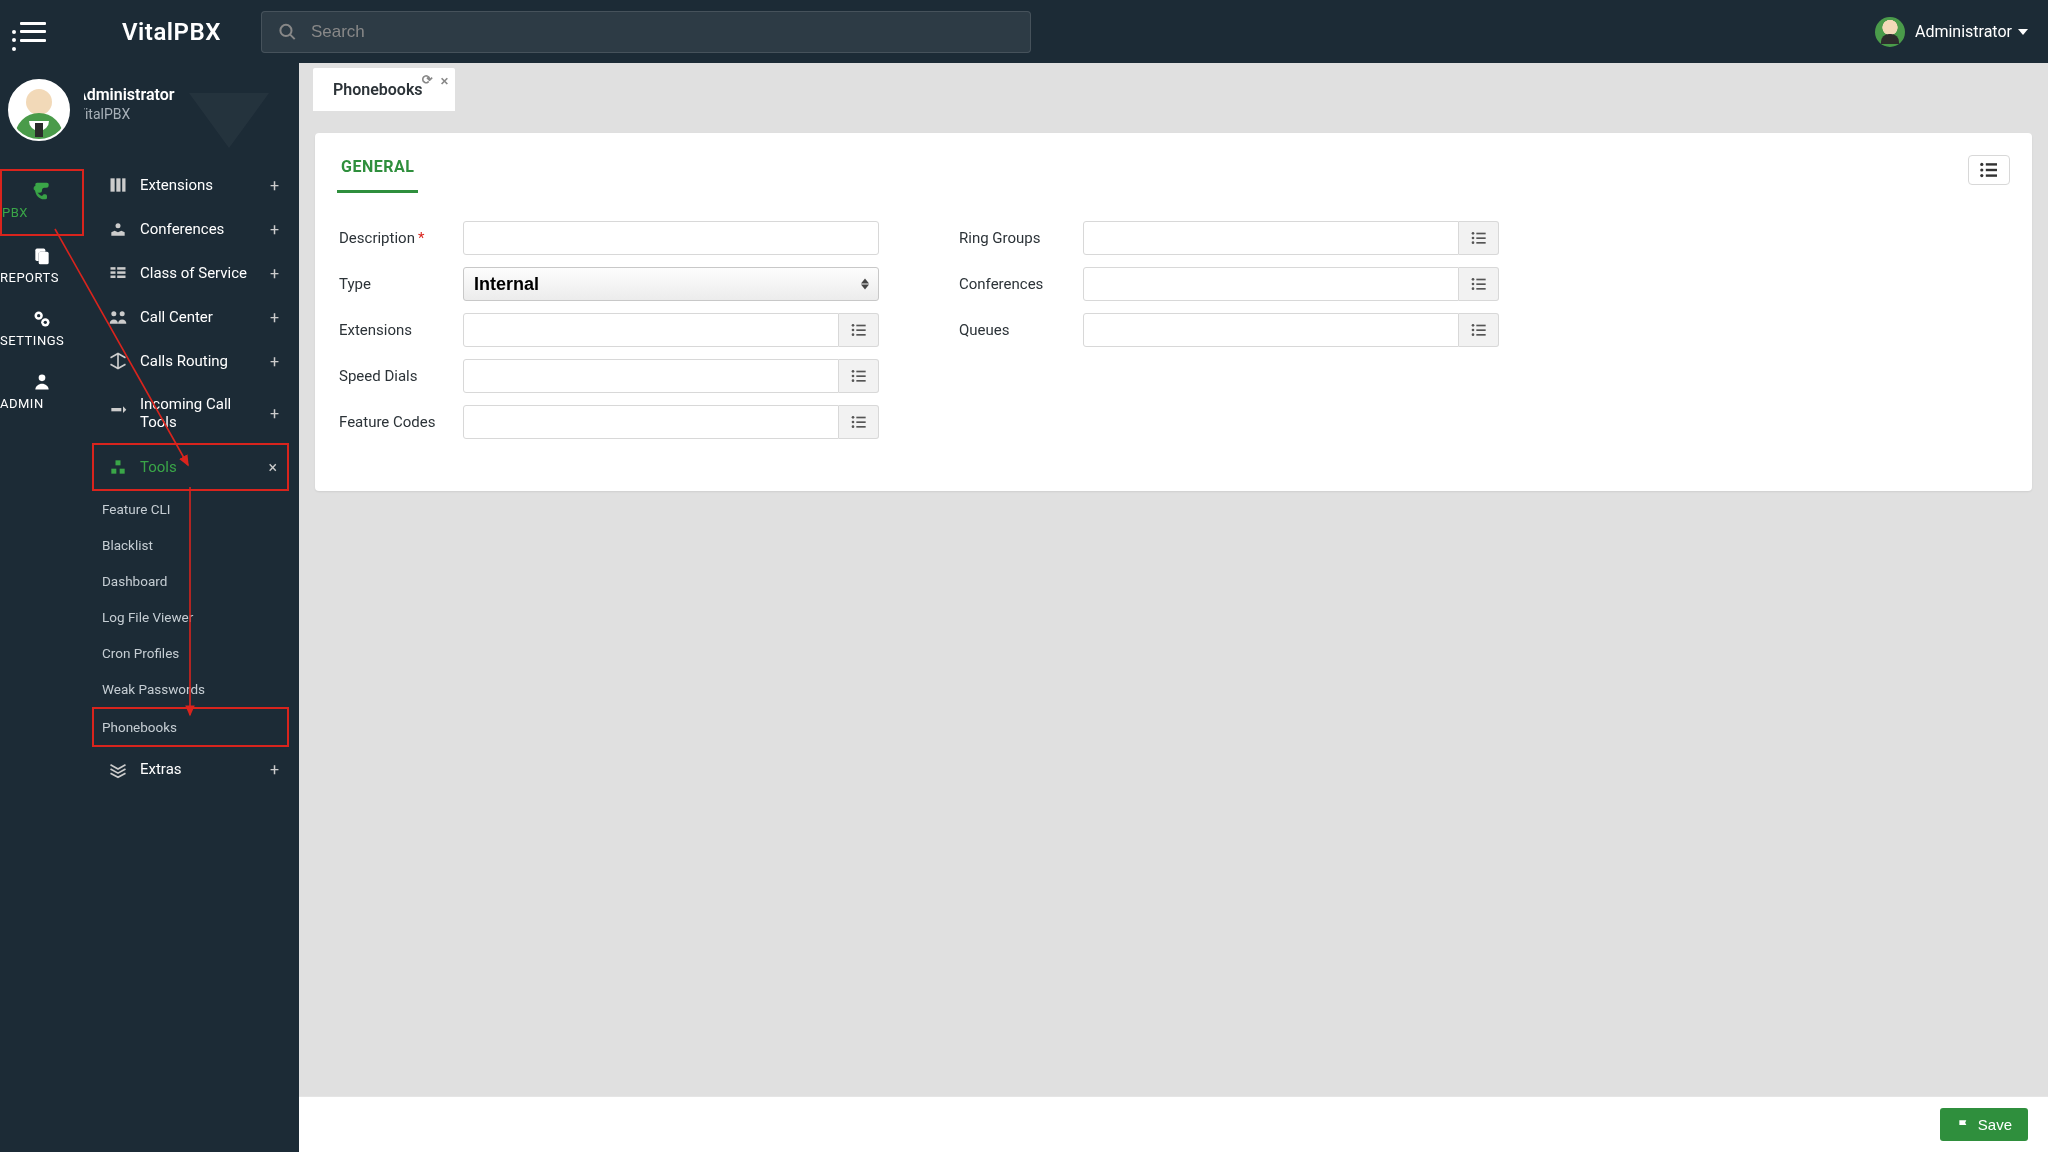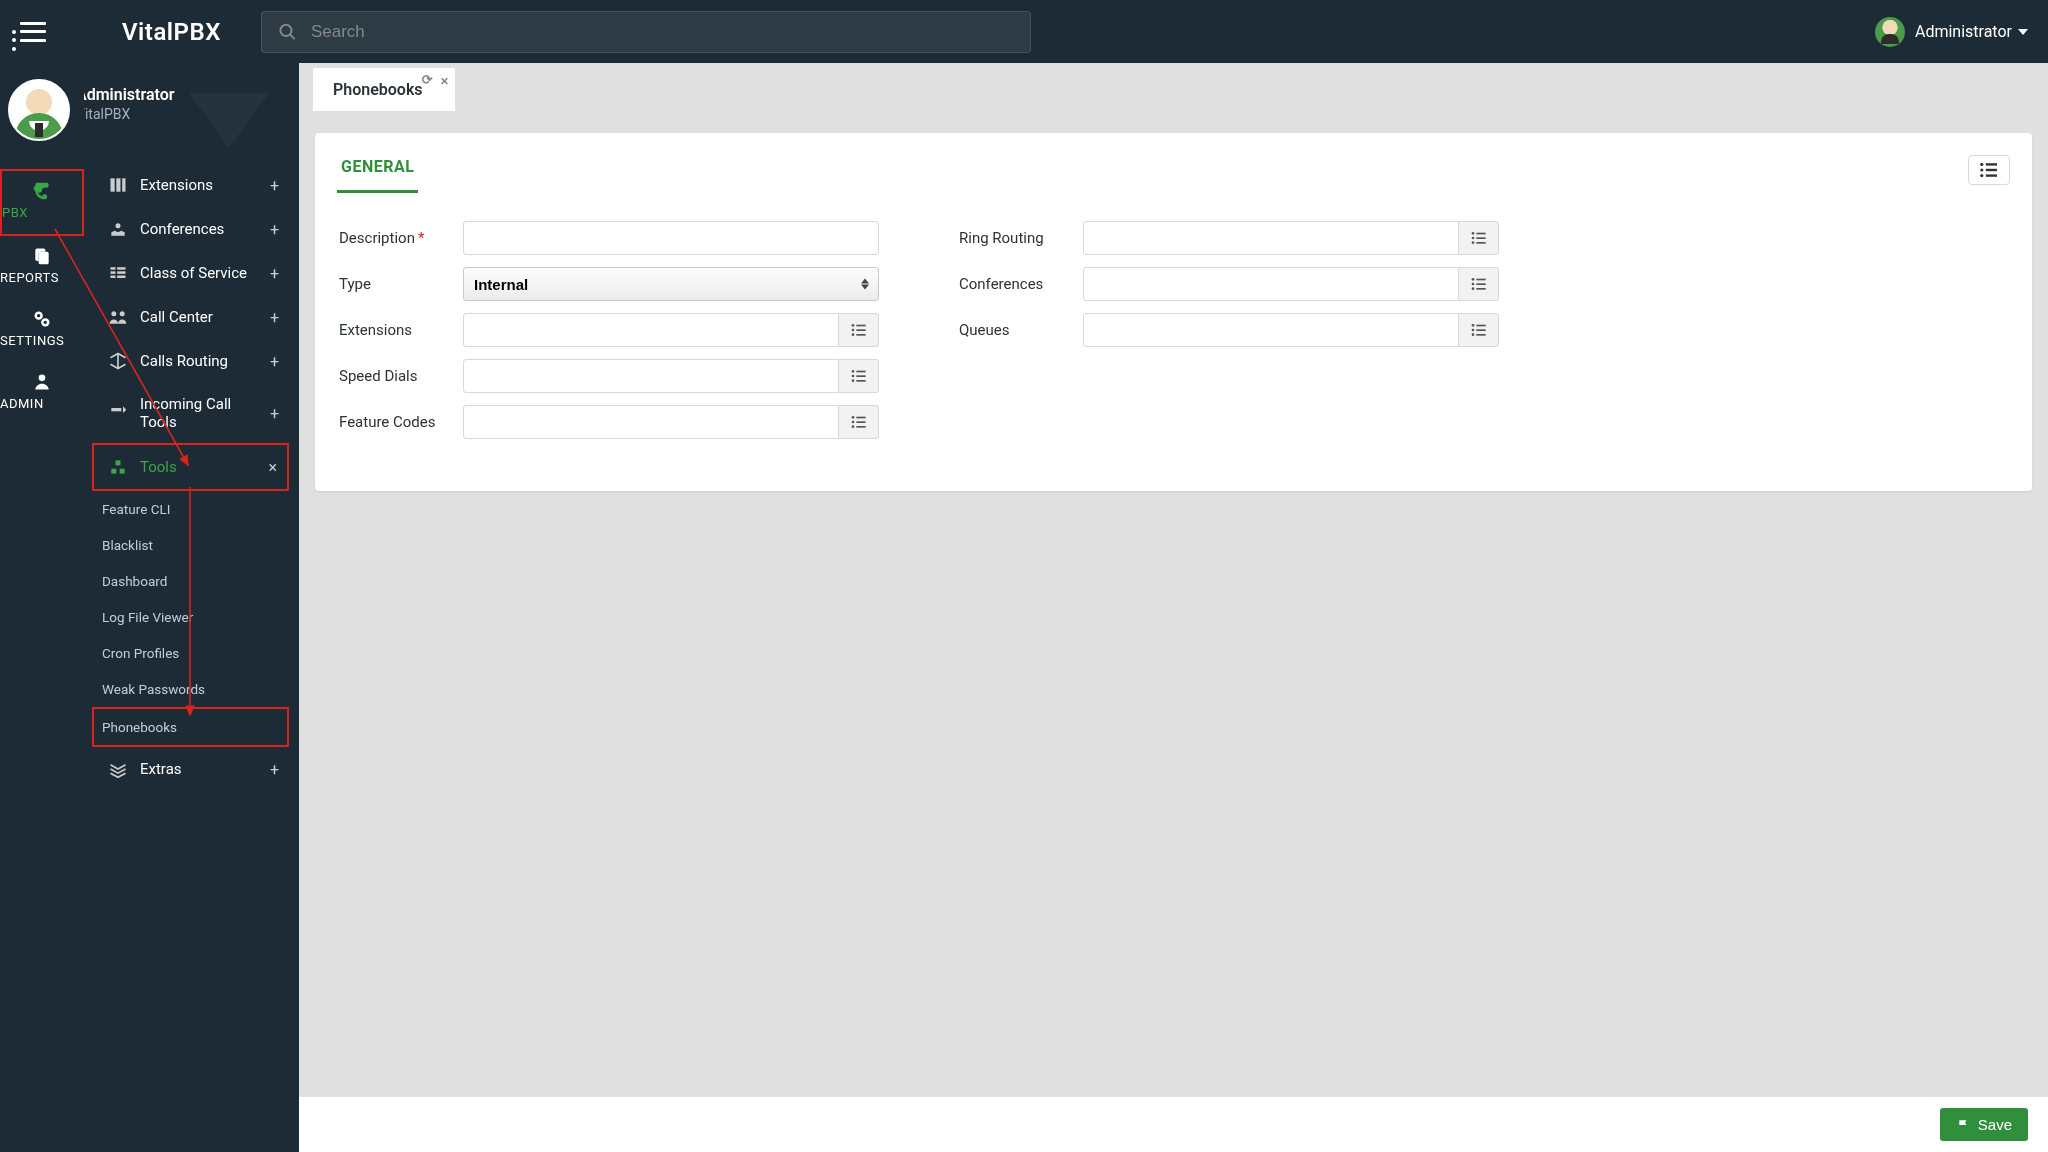--- a/index.html
+++ b/index.html
@@ -67,21 +67,21 @@
 .panel-tab { padding:10px 4px 14px 4px; color:#2f8f3d; font-weight:700; font-size:16px; border-bottom:3px solid #2f8f3d; letter-spacing:0.5px; }
 .panel-actions { margin-left:auto; }
 .list-btn-top { border:1px solid #d8d8d8; border-radius:4px; padding:6px 10px; cursor:pointer; background:#fff; display:flex; align-items:center; }
 .panel-body { display:flex; padding:28px 22px 10px 24px; gap:80px; }
 .col { flex:1; max-width:540px; }
 .form-row { display:flex; align-items:center; margin-bottom:12px; }
 .form-label { width:124px; color:#2c3338; font-size:15px; }
 .required-star { color:#d9241d; margin-left:3px; }
 .form-control-wrap { flex:1; display:flex; }
 .text-input { flex:1; border:1px solid #d8d8d8; border-radius:3px; height:34px; padding:0 10px; font-size:14px; }
-.select-input { flex:1; border:1px solid #c8c8c8; border-radius:3px; height:34px; padding:0 10px; font-size:15px; font-weight:600; background:linear-gradient(#fdfdfd,#ececec); appearance:none; position:relative; }
+.select-input { flex:1; border:1px solid #c8c8c8; border-radius:3px; height:34px; padding:0 10px; font-size:18px; font-weight:600; background:linear-gradient(#fdfdfd,#ececec); appearance:none; position:relative; }
 .select-wrap { position:relative; flex:1; display:flex; }
 .select-caret { position:absolute; right:10px; top:50%; transform:translateY(-50%); pointer-events:none; display:flex; flex-direction:column; gap:1px; }
 .select-caret .up { width:0; height:0; border-left:4px solid transparent; border-right:4px solid transparent; border-bottom:5px solid #444; }
 .select-caret .down { width:0; height:0; border-left:4px solid transparent; border-right:4px solid transparent; border-top:5px solid #444; }
 .input-group { flex:1; display:flex; }
 .input-group .text-input { border-radius:3px 0 0 3px; }
 .addon-btn { width:40px; border:1px solid #d8d8d8; border-left:none; background:#f2f2f2; border-radius:0 3px 3px 0; display:flex; align-items:center; justify-content:center; cursor:pointer; }
 
 .footer-bar { position:absolute; bottom:0; left:0; right:0; height:56px; background:#fff; display:flex; align-items:center; justify-content:flex-end; padding:0 20px; border-top:1px solid #e5e5e5; }
 .save-btn { background:#2f8f3d; color:#fff; border:none; padding:8px 16px; border-radius:3px; font-size:15px; display:flex; align-items:center; gap:6px; cursor:pointer; }
@@ -390,21 +390,21 @@
                     <rect x="8" y="16" width="14" height="2.5" fill="#555"></rect>
                   </svg>
                 </div>
             </div>
           </div>
         </div>
       </div>
 
       <div class="col">
         <div class="form-row">
-          <div class="form-label">Ring Routing</div>
+          <div class="form-label">Ring Groups</div>
           <div class="form-control-wrap">
             <div class="input-group">
               <input class="text-input" style="">
               <div class="addon-btn">
                   <svg width="16" height="14" viewBox="0 0 24 20">
                     <circle cx="3" cy="3" r="2" fill="#555"></circle>
                     <rect x="8" y="2" width="14" height="2.5" fill="#555"></rect>
                     <circle cx="3" cy="10" r="2" fill="#555"></circle>
                     <rect x="8" y="9" width="14" height="2.5" fill="#555"></rect>
                     <circle cx="3" cy="17" r="2" fill="#555"></circle>

